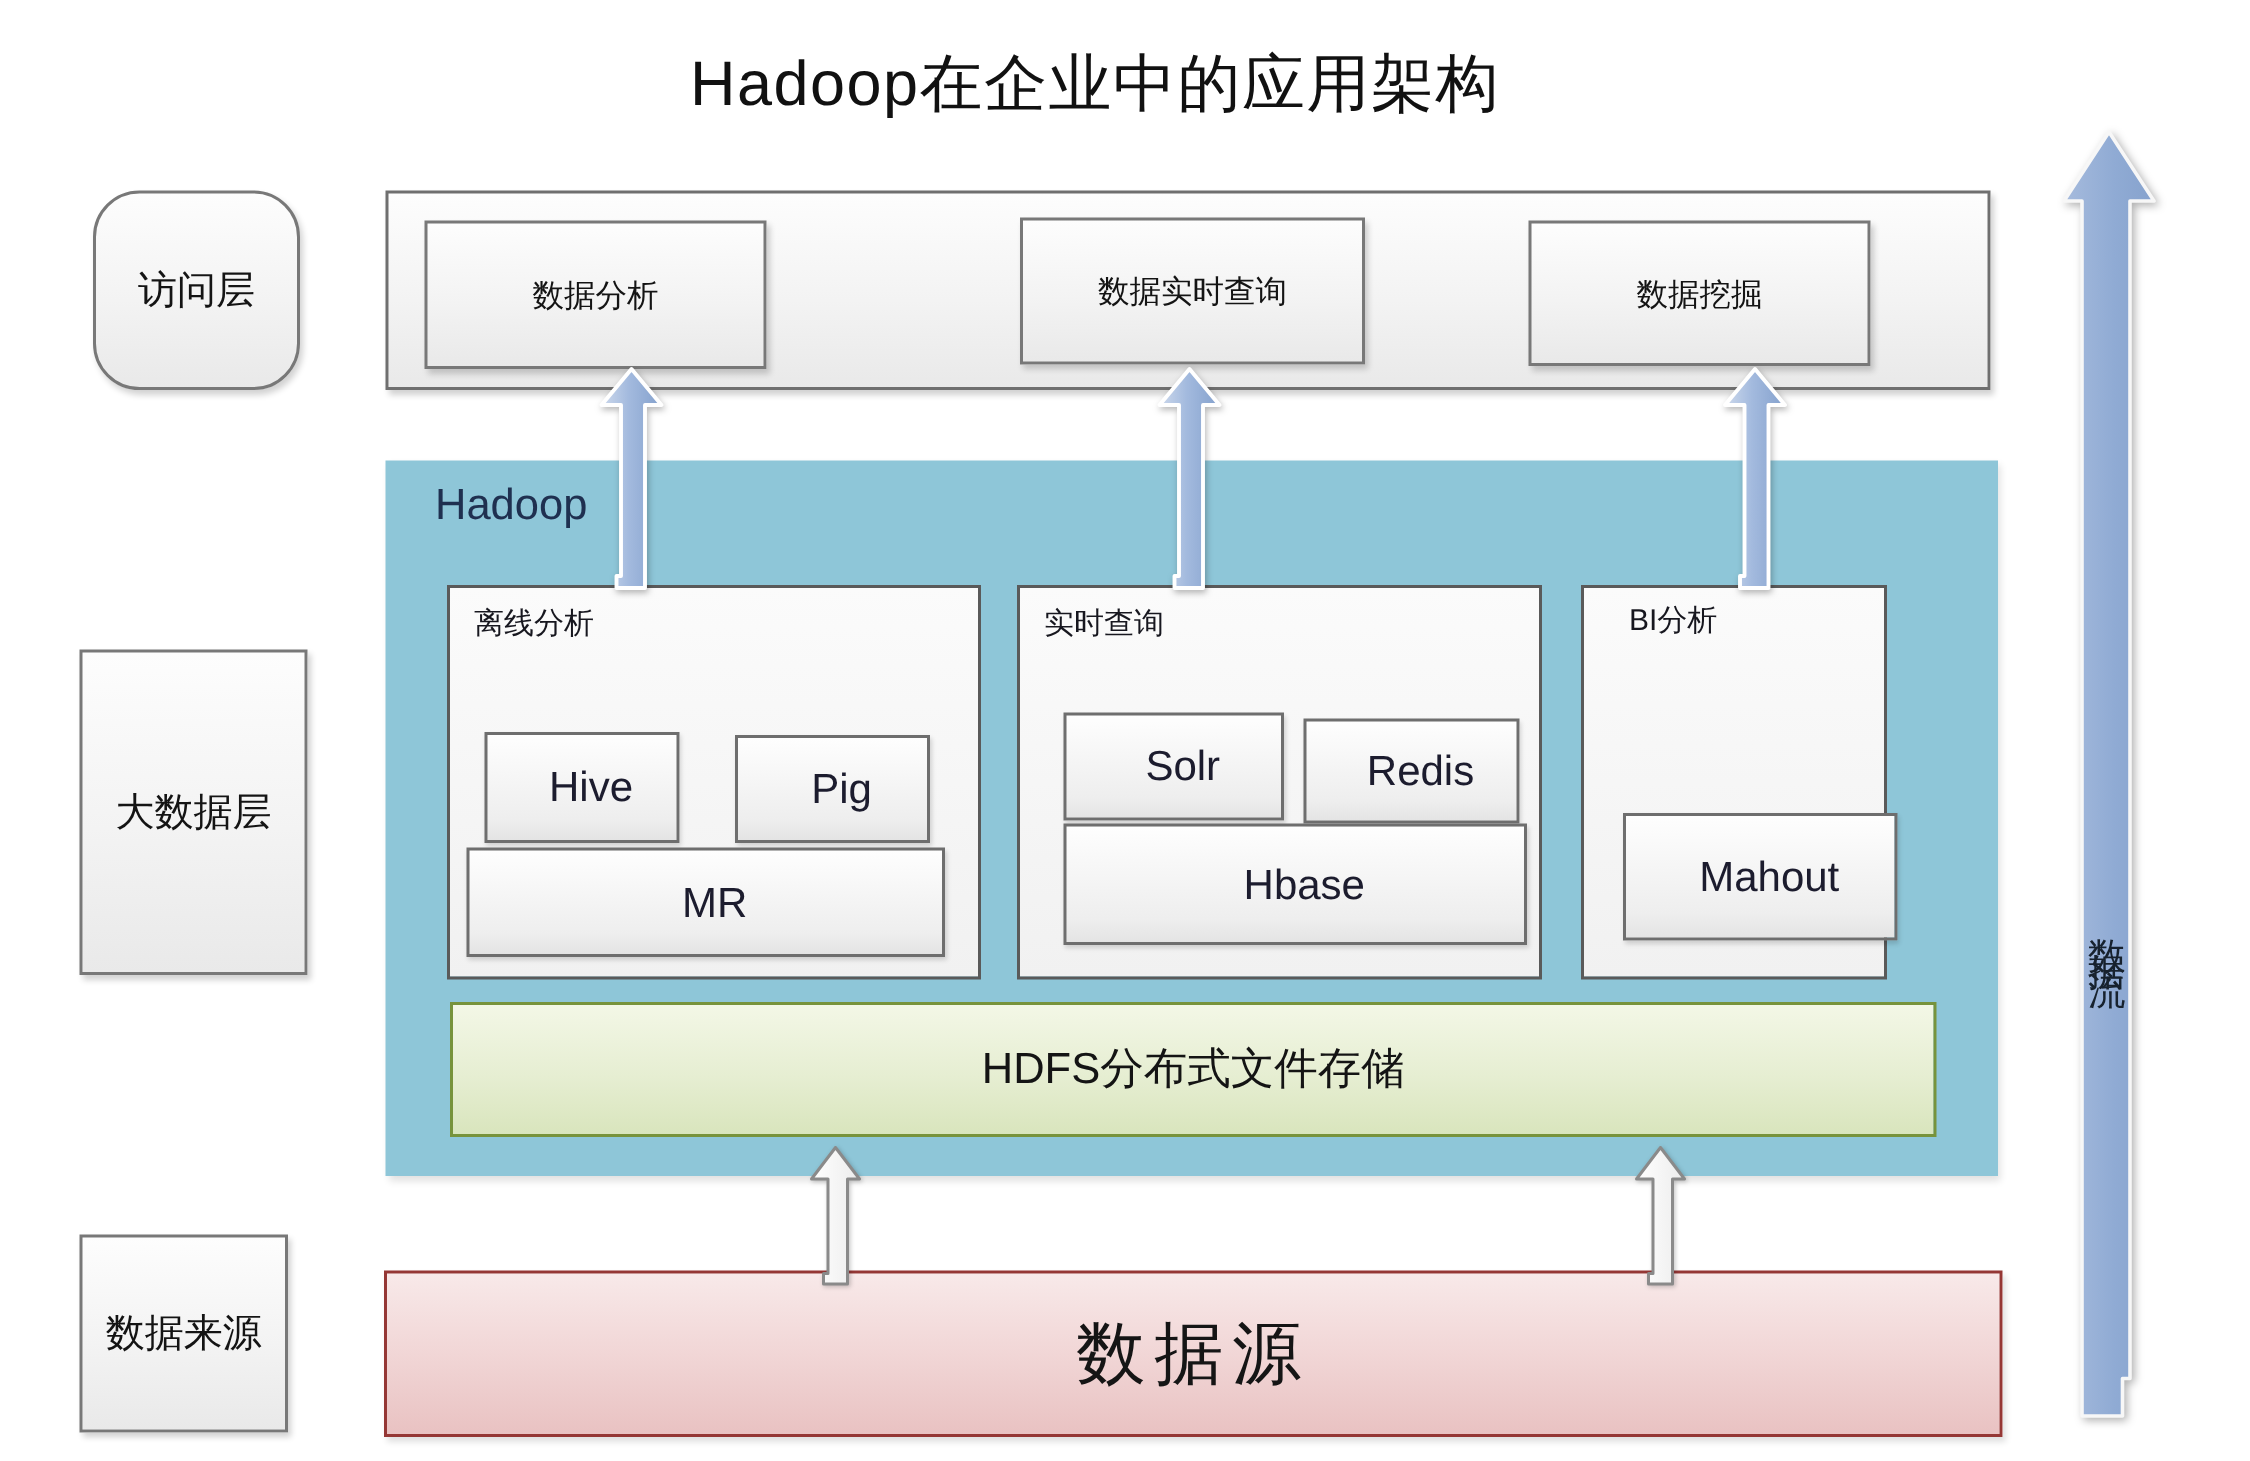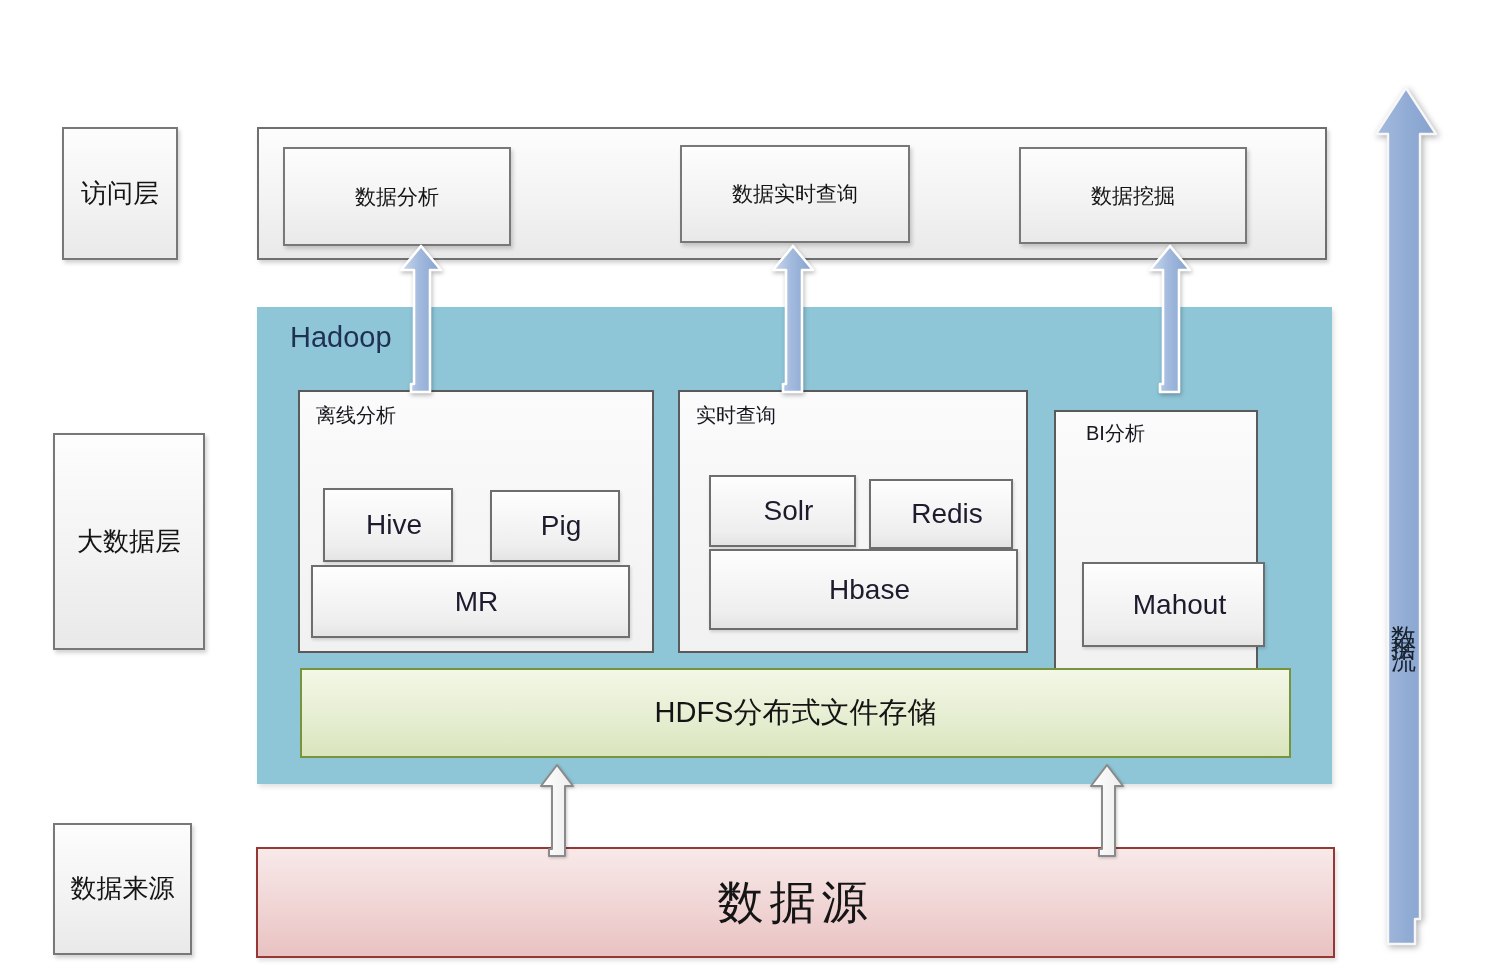--- a/index.html
+++ b/index.html
@@ -94,22 +94,23 @@
         <stop offset="0.55" stop-color="#90abd4"></stop>
         <stop offset="1" stop-color="#86a2cd"></stop>
       </linearGradient>
       <linearGradient id="gwhite" x1="0" y1="0" x2="1" y2="0">
         <stop offset="0" stop-color="#ffffff"></stop>
         <stop offset="1" stop-color="#ececec"></stop>
       </linearGradient>
     </defs>
   </svg>
 
+  <div class="title">Hadoop在企业中的应用架构</div>
 
-  <div class="gbox" style="left:62px;top:127px;width:116px;height:133px;">
+  <div class="gbox" style="left:62px;top:127px;width:138px;height:133px;border-radius:31px;">
     <span class="layer-label">访问层</span>
   </div>
   <div class="gbox" style="left:53px;top:433px;width:152px;height:217px;">
     <span class="layer-label">大数据层</span>
   </div>
   <div class="gbox" style="left:53px;top:823px;width:139px;height:132px;padding:0 12px;">
     <span class="layer-label">数据来源</span>
   </div>
 
   <div class="gbox" style="left:257px;top:127px;width:1070px;height:133px;border-color:#6f6f6f;"></div>
@@ -145,21 +146,21 @@
         <span>Solr</span>
       </div>
       <div class="comp" style="left:189px;top:87px;width:144px;height:70px;">
         <span>Redis</span>
       </div>
       <div class="comp" style="left:29px;top:157px;width:309px;height:81px;">
         <span>Hbase</span>
       </div>
     </div>
 
-    <div class="panel" style="left:797px;width:204px;margin-top:20px;">
+    <div class="panel" style="left:797px;width:204px;">
       <div class="panel-title bi">BI分析</div>
       <div class="comp" style="left:26px;top:150px;width:183px;height:85px;">
         <span>Mahout</span>
       </div>
     </div>
 
     <div class="hdfs">
       <span>HDFS分布式文件存储</span>
     </div>
   </div>

